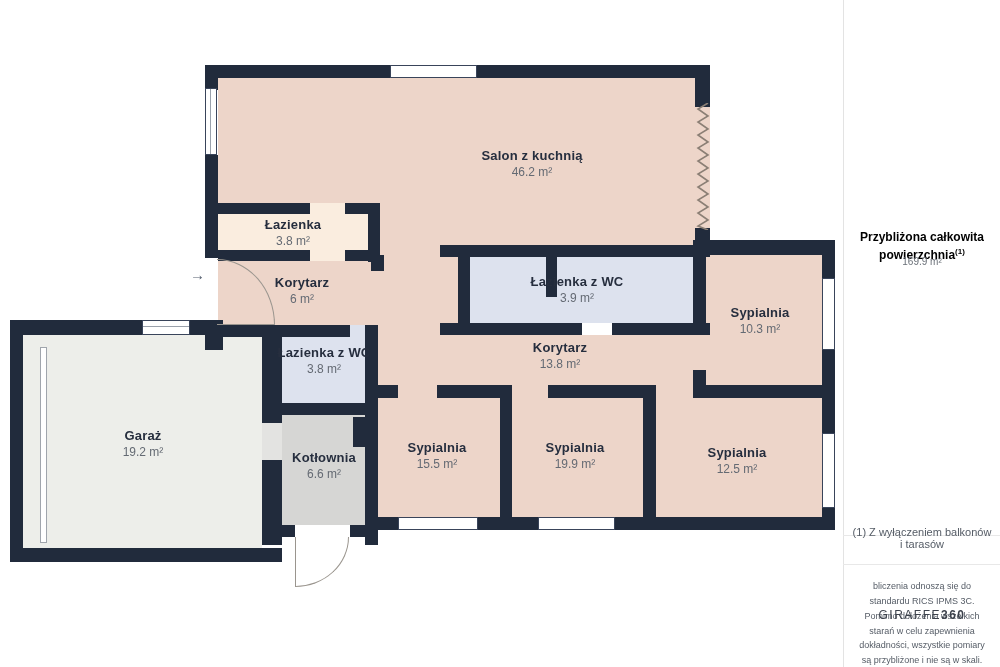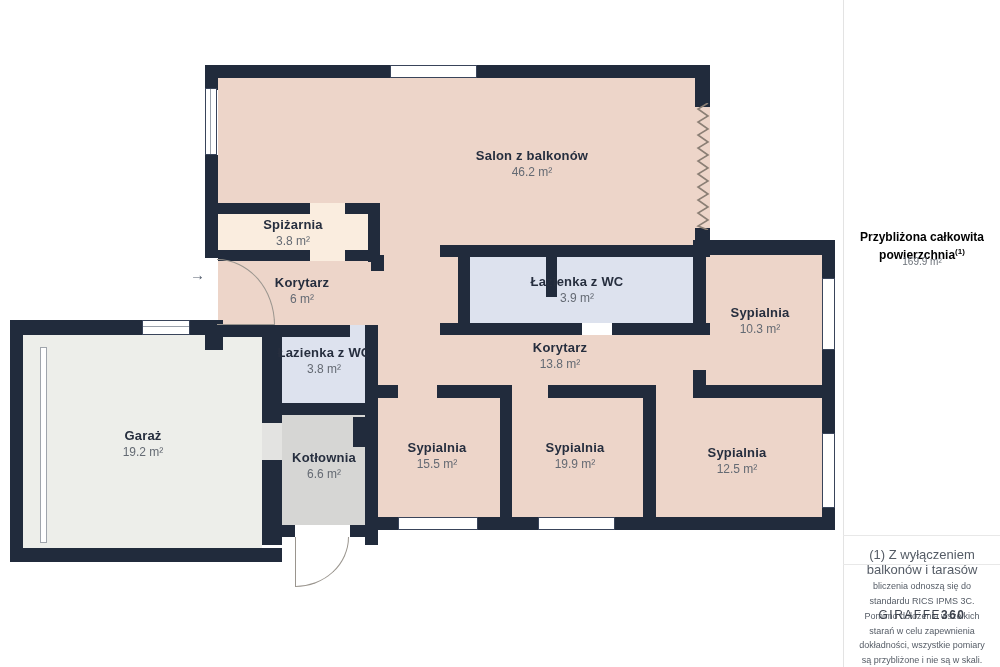--- a/index.html
+++ b/index.html
@@ -30,21 +30,21 @@
     border-bottom:1.5px solid #9A958E;border-right:1.5px solid #9A958E;border-left:1.5px solid #9A958E;
     border-bottom-right-radius:100% 100%}
   .garage-door{position:absolute;left:40px;top:347px;width:7px;height:196px;background:#fff;border:1px solid #A0A5AC}
   .entry-arrow{position:absolute;left:190px;top:266px;font-size:15px;color:#566070}
   .sidebar-line{position:absolute;left:843px;top:0;width:1px;height:667px;background:#E3E3E3}
   .sb{position:absolute;left:844px;width:156px;text-align:center;color:#555C66}
   .sb-title{top:228px;font-size:12px;font-weight:700;color:#000000;line-height:1.5;padding:0 8px}
   .sb-title sup{font-size:8px}
   .sb-value{top:256px;font-size:10px;color:#6A7078}
   .sb-hr{position:absolute;left:843px;width:157px;height:1px;background:#E8E8E8}
-  .sb-footnote{top:547px;font-size:13px;padding:0 6px}
+  .sb-footnote{top:526px;font-size:11px;padding:0 6px}
   .sb-disclaimer{top:579px;font-size:9px;line-height:1.65;padding:0 10px}
   .sb-brand{top:608px;font-size:12px;letter-spacing:1.5px;color:#3C424C}
   .sb-brand .b{font-weight:700}
   svg.zigzag{position:absolute;left:696px;top:103px}
 </style>
 </head>
 <body>
 
 <div id="stage">
 
@@ -117,25 +117,25 @@
   <span class="entry-arrow">→</span>
   <div class="f" style="left:295px;top:525px;width:55px;height:12px;background:#fff"></div>
   <div class="arc-boiler"></div>
   <div class="garage-door"></div>
 
   <svg class="zigzag" width="14" height="127" viewBox="0 0 14 127">
     <polyline points="12,0 2,6 12,13 2,19 12,26 2,32 12,39 2,45 12,52 2,58 12,65 2,71 12,78 2,84 12,91 2,97 12,104 2,110 12,117 2,123 12,127" fill="none" stroke="#8B7F75" stroke-width="1.6"></polyline>
   </svg>
 
   <div class="room-label" style="left:532px;top:148px">
-    <span class="rname">Salon z balkonów</span>
+    <span class="rname">Salon z kuchnią</span>
     <span class="rarea">46.2 m²</span>
   </div>
   <div class="room-label" style="left:293px;top:217px">
-    <span class="rname">Spiżarnia</span>
+    <span class="rname">Łazienka</span>
     <span class="rarea">3.8 m²</span>
   </div>
   <div class="room-label" style="left:302px;top:275px">
     <span class="rname">Korytarz</span>
     <span class="rarea">6 m²</span>
   </div>
   <div class="room-label" style="left:577px;top:274px">
     <span class="rname">Łazienka z WC</span>
     <span class="rarea">3.9 m²</span>
   </div>

